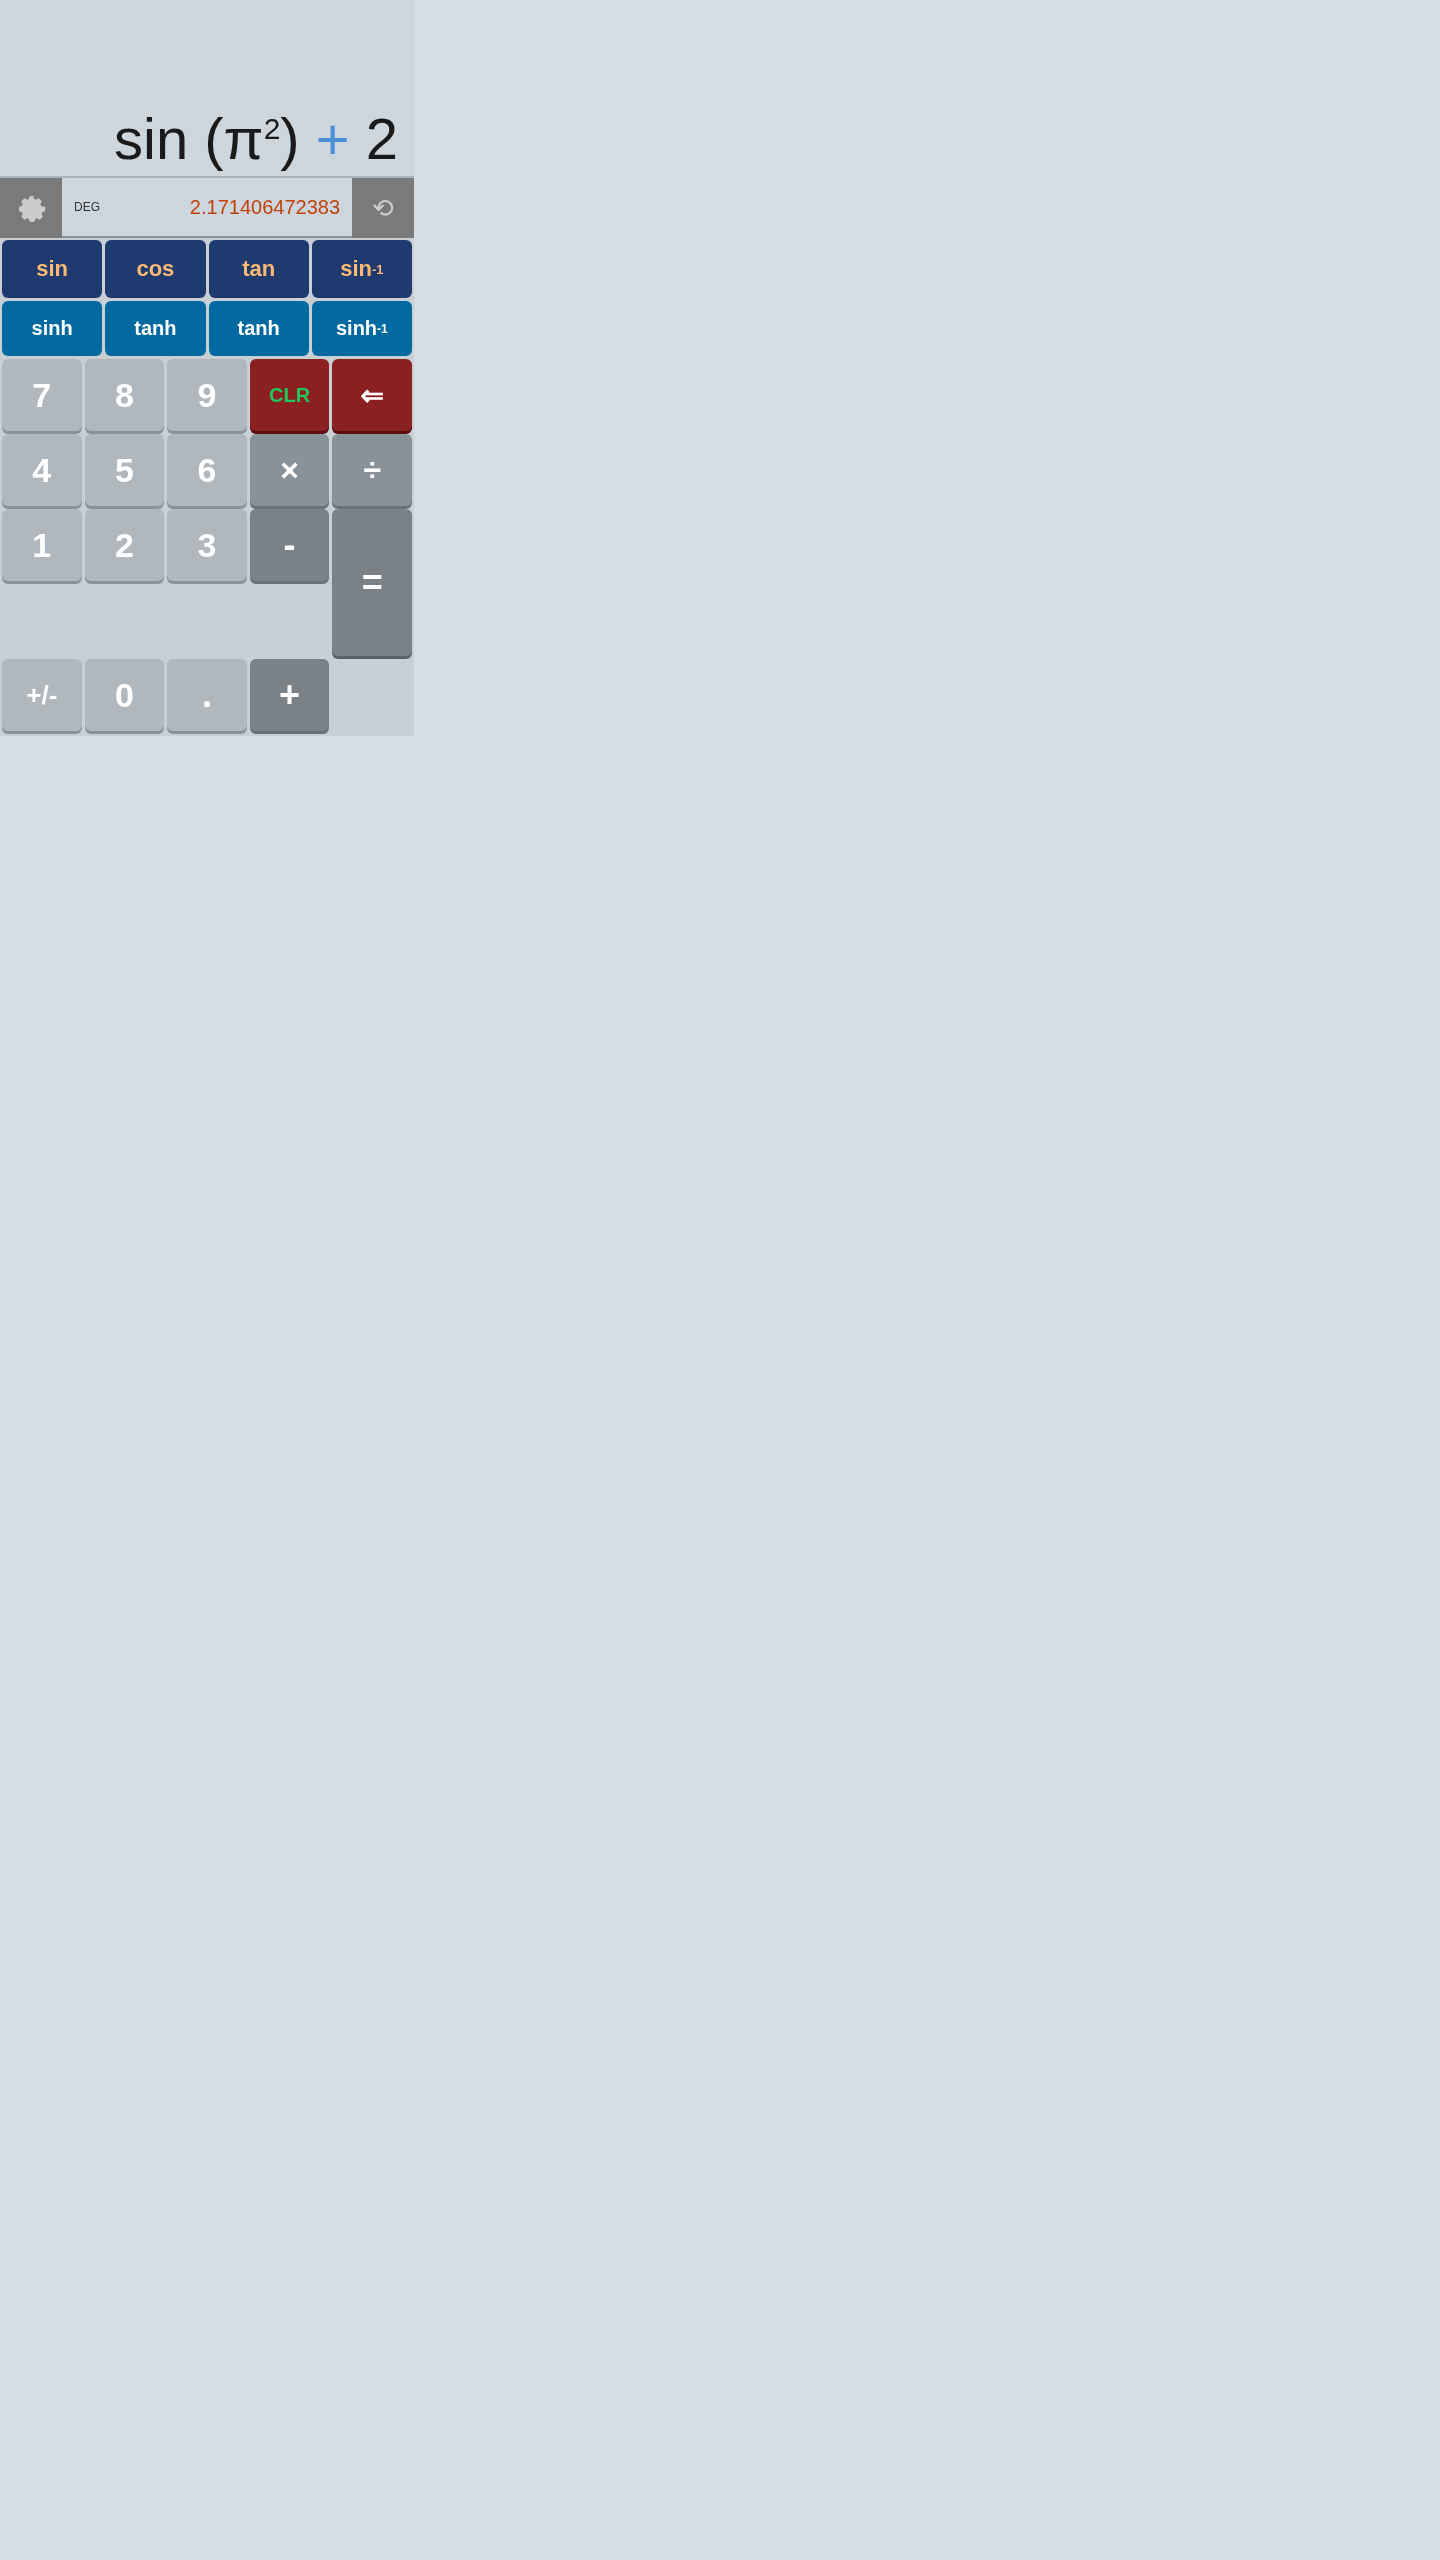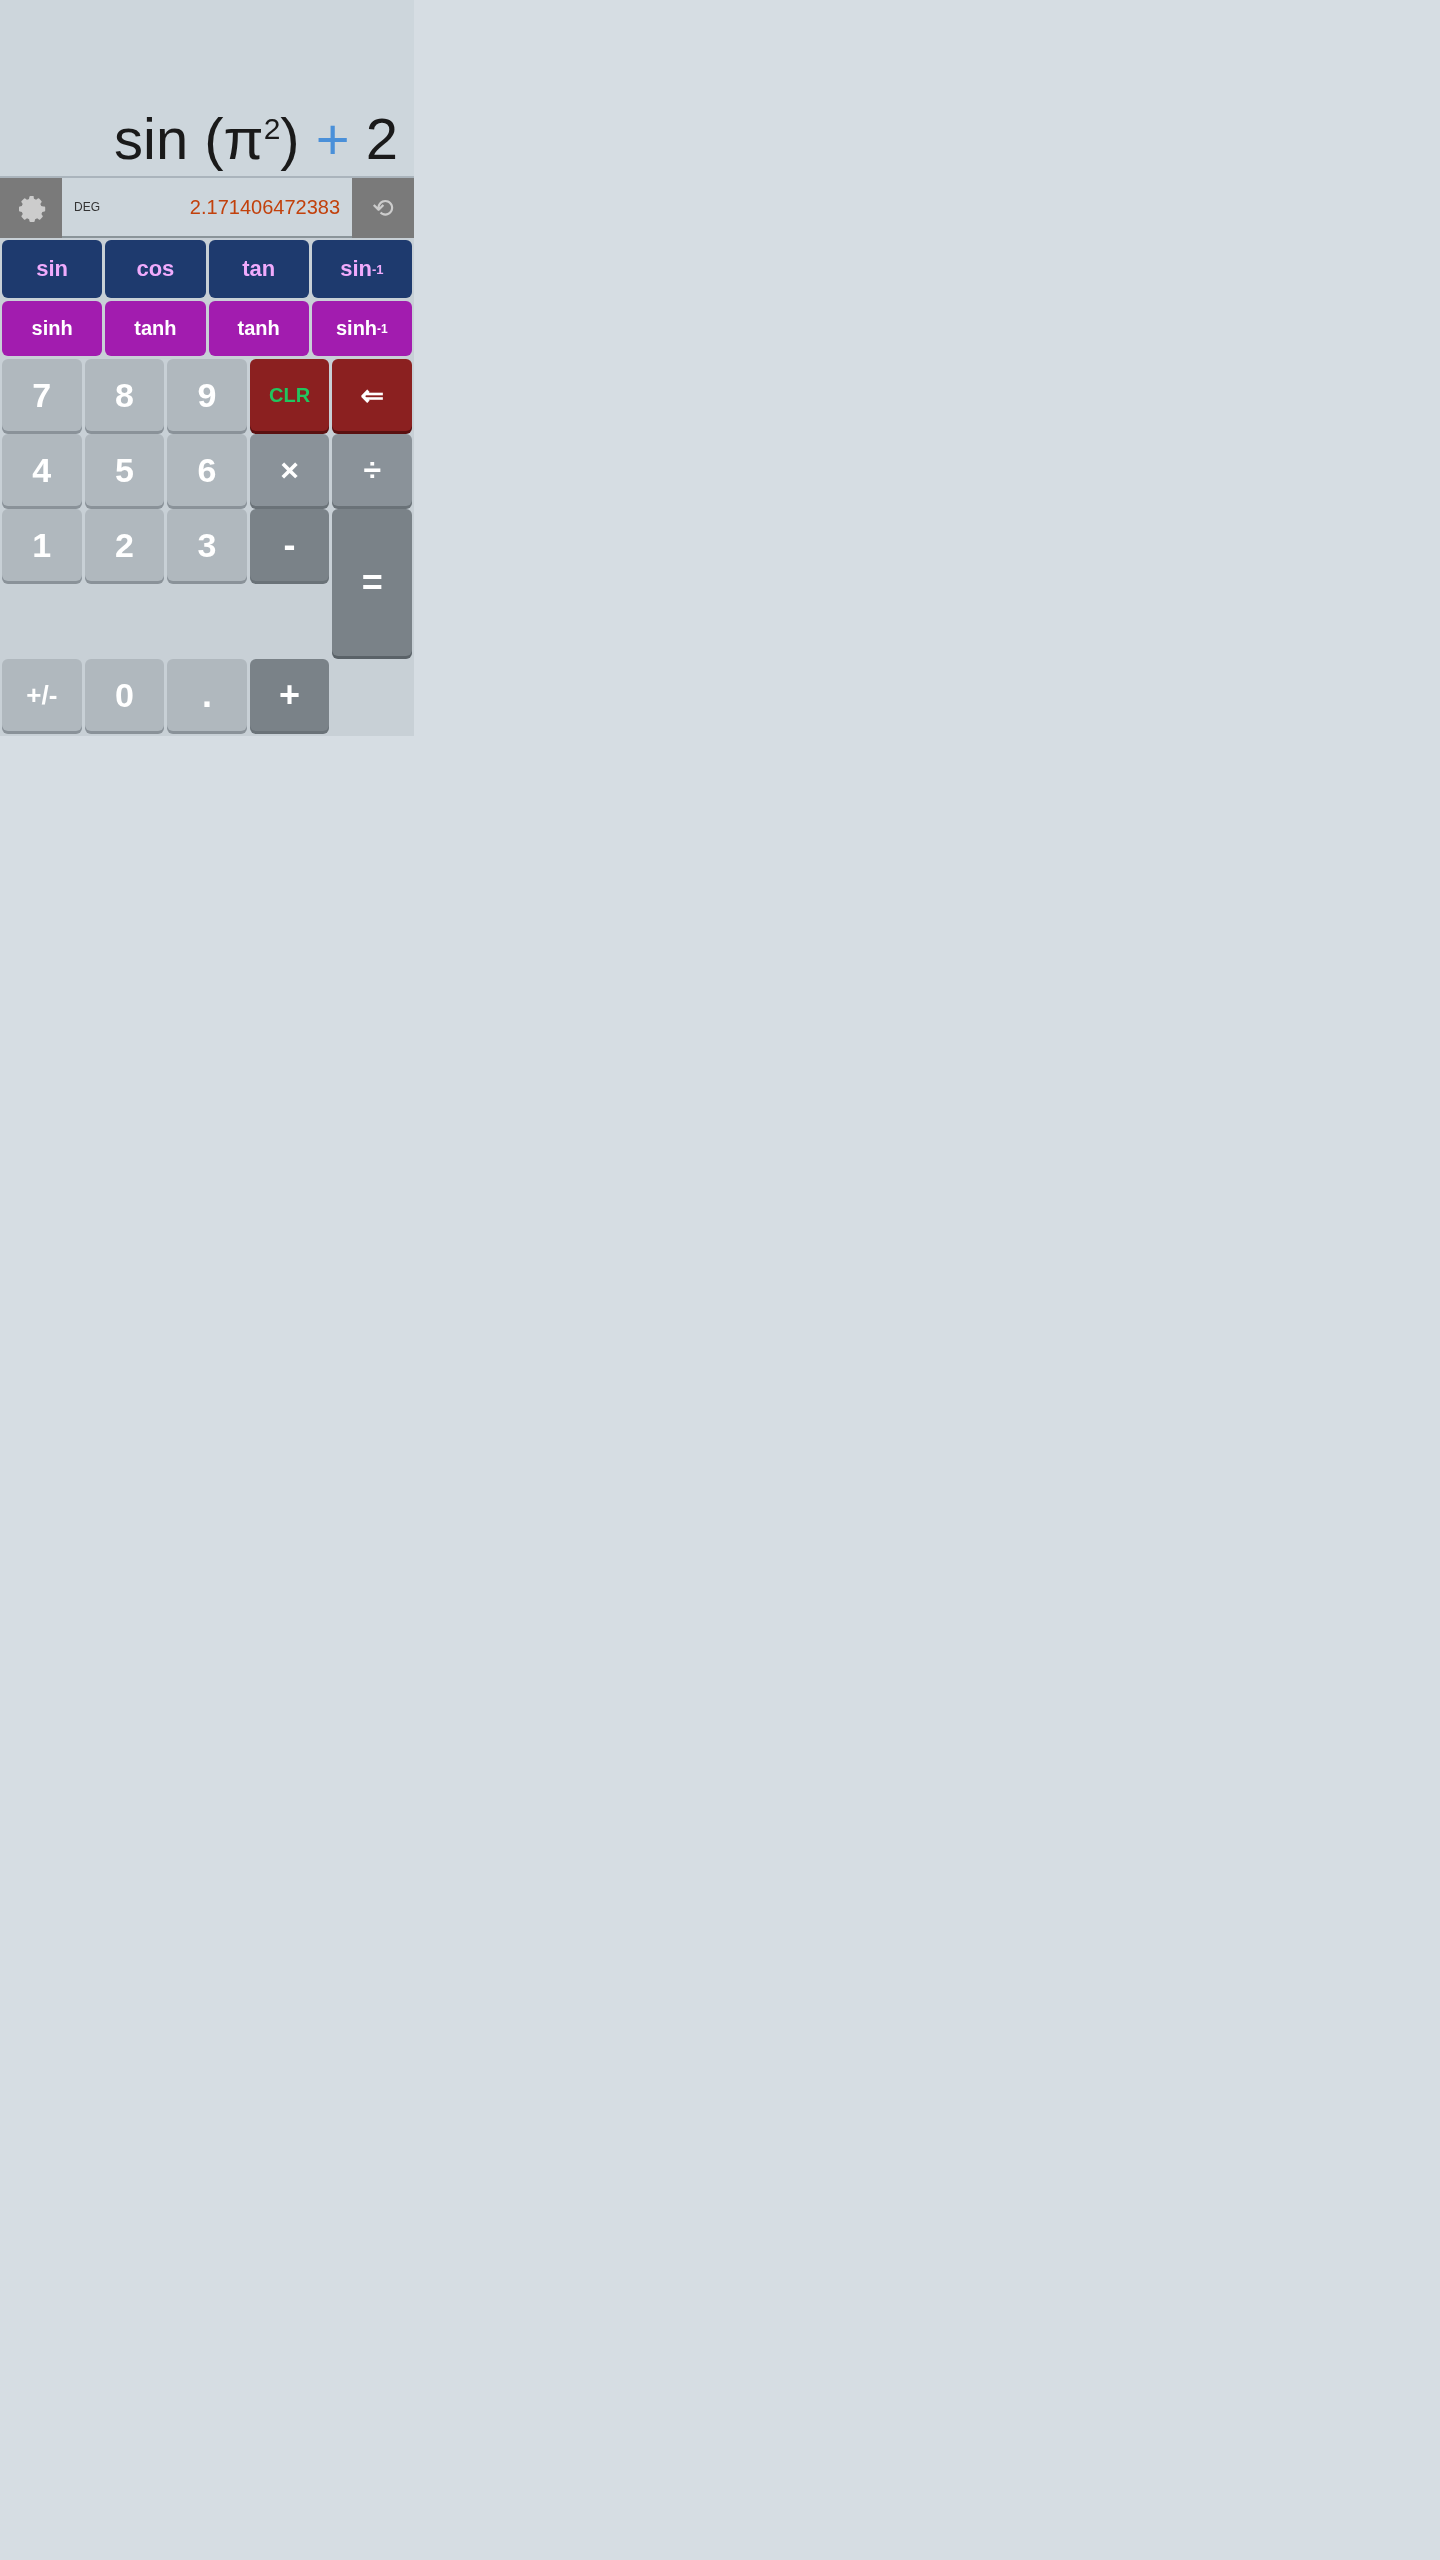--- a/index.html
+++ b/index.html
@@ -127,33 +127,33 @@
       display: flex;
       align-items: center;
       justify-content: center;
       user-select: none;
     }
 
     
     .key-trig {
       height: 58px;
       background-color: #1e3a6e;
-      color: #f0abfc;
+      color: #fdba74;
       font-size: 22px;
     }
 
     .key-trig sup {
       font-size: 13px;
       vertical-align: super;
     }
 
     
     .key-hyp {
       height: 55px;
-      background-color: #a21caf;
+      background-color: #0369a1;
       color: white;
       font-size: 20px;
     }
 
     .key-hyp sup {
       font-size: 12px;
       vertical-align: super;
     }
 
     

